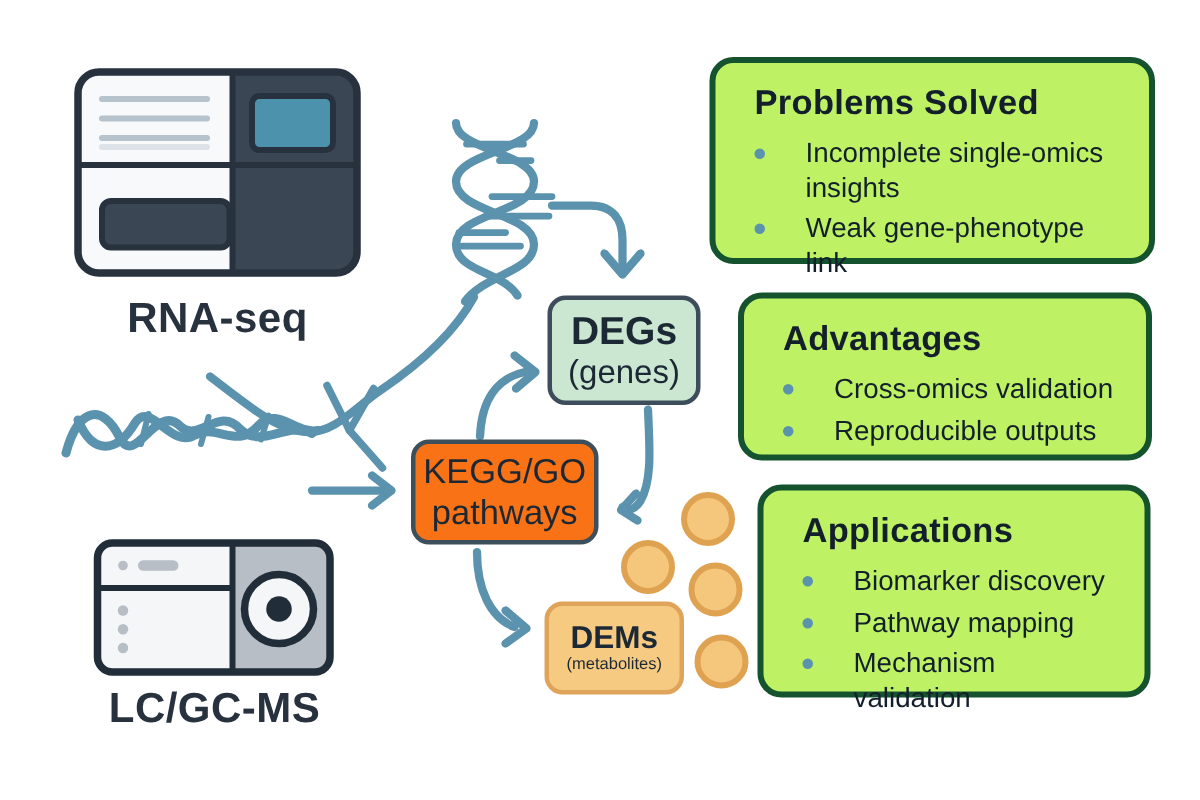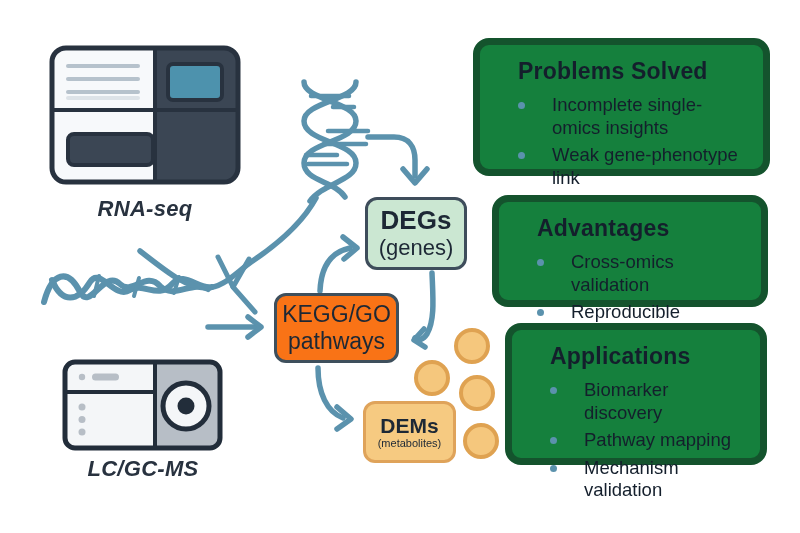--- a/index.html
+++ b/index.html
@@ -1,35 +1,35 @@
 <!DOCTYPE html>
 <html><head>
 <meta charset="utf-8">
 <style>
   html,body{margin:0;padding:0;background:#ffffff;}
   .stage{
     position:relative;width:800px;height:533px;background:#ffffff;overflow:hidden;
     font-family:"Liberation Sans",sans-serif;color:#1d2835;
   }
   .art{position:absolute;left:0;top:0;width:800px;height:533px;}
-  .label{position:absolute;font-weight:bold;color:#28323f;font-size:22px;text-align:center;letter-spacing:.3px;font-style:italic;}
+  .label{position:absolute;font-weight:bold;color:#28323f;font-size:28px;text-align:center;letter-spacing:.3px;}
   .label.rna{left:52px;top:196px;width:186px;}
   .label.ms{left:38px;top:456px;width:210px;}
   .node{position:absolute;display:flex;flex-direction:column;align-items:center;justify-content:center;
         border-radius:12px;box-sizing:border-box;}
   .node .t{font-weight:bold;font-size:26px;line-height:1.05;color:#1d2835;}
   .node .s{font-size:22px;line-height:1.15;color:#1d2835;}
   .node.degs{left:365px;top:197px;width:102px;height:73px;background:#cbe7d2;border:3.5px solid #3e4d5b;}
   .node.kegg{left:274px;top:293px;width:125px;height:70px;background:#f97316;border:3.5px solid #3e4f5c;}
   .node.kegg .k{font-size:23px;line-height:1.18;color:#1d2835;}
   .node.dems{left:363px;top:401px;width:93px;height:62px;background:#f6ca81;border:3.5px solid #dfa35a;}
   .node.dems .t{font-size:21px;}
   .node.dems .s{font-size:11px;}
-  .panel{position:absolute;background:#15803d;border:7px solid #14532d;border-radius:16px;
-         box-sizing:border-box;padding:13px 18px 10px 38px;}
+  .panel{position:absolute;background:#bef264;border:4px solid #14532d;border-radius:16px;
+         box-sizing:border-box;padding:13px 18px 10px 26px;}
   .panel h2{margin:0 0 9px 0;font-size:23px;font-weight:bold;color:#141f2c;letter-spacing:.2px;}
   .panel ul{list-style:none;margin:0;padding:0;}
   .panel li{display:flex;align-items:flex-start;gap:27px;font-size:18.5px;line-height:1.22;
             color:#141f2c;margin-bottom:5px;}
   .panel .dot{flex:0 0 auto;width:7px;height:7px;border-radius:50%;background:#5b92ad;margin-top:8px;}
   .panel.p1{left:473px;top:38px;width:297px;height:138px;}
   .panel.p2{left:492px;top:195px;width:276px;height:112px;}
   .panel.p3{left:505px;top:323px;width:262px;height:142px;}
 </style>
 </head>

